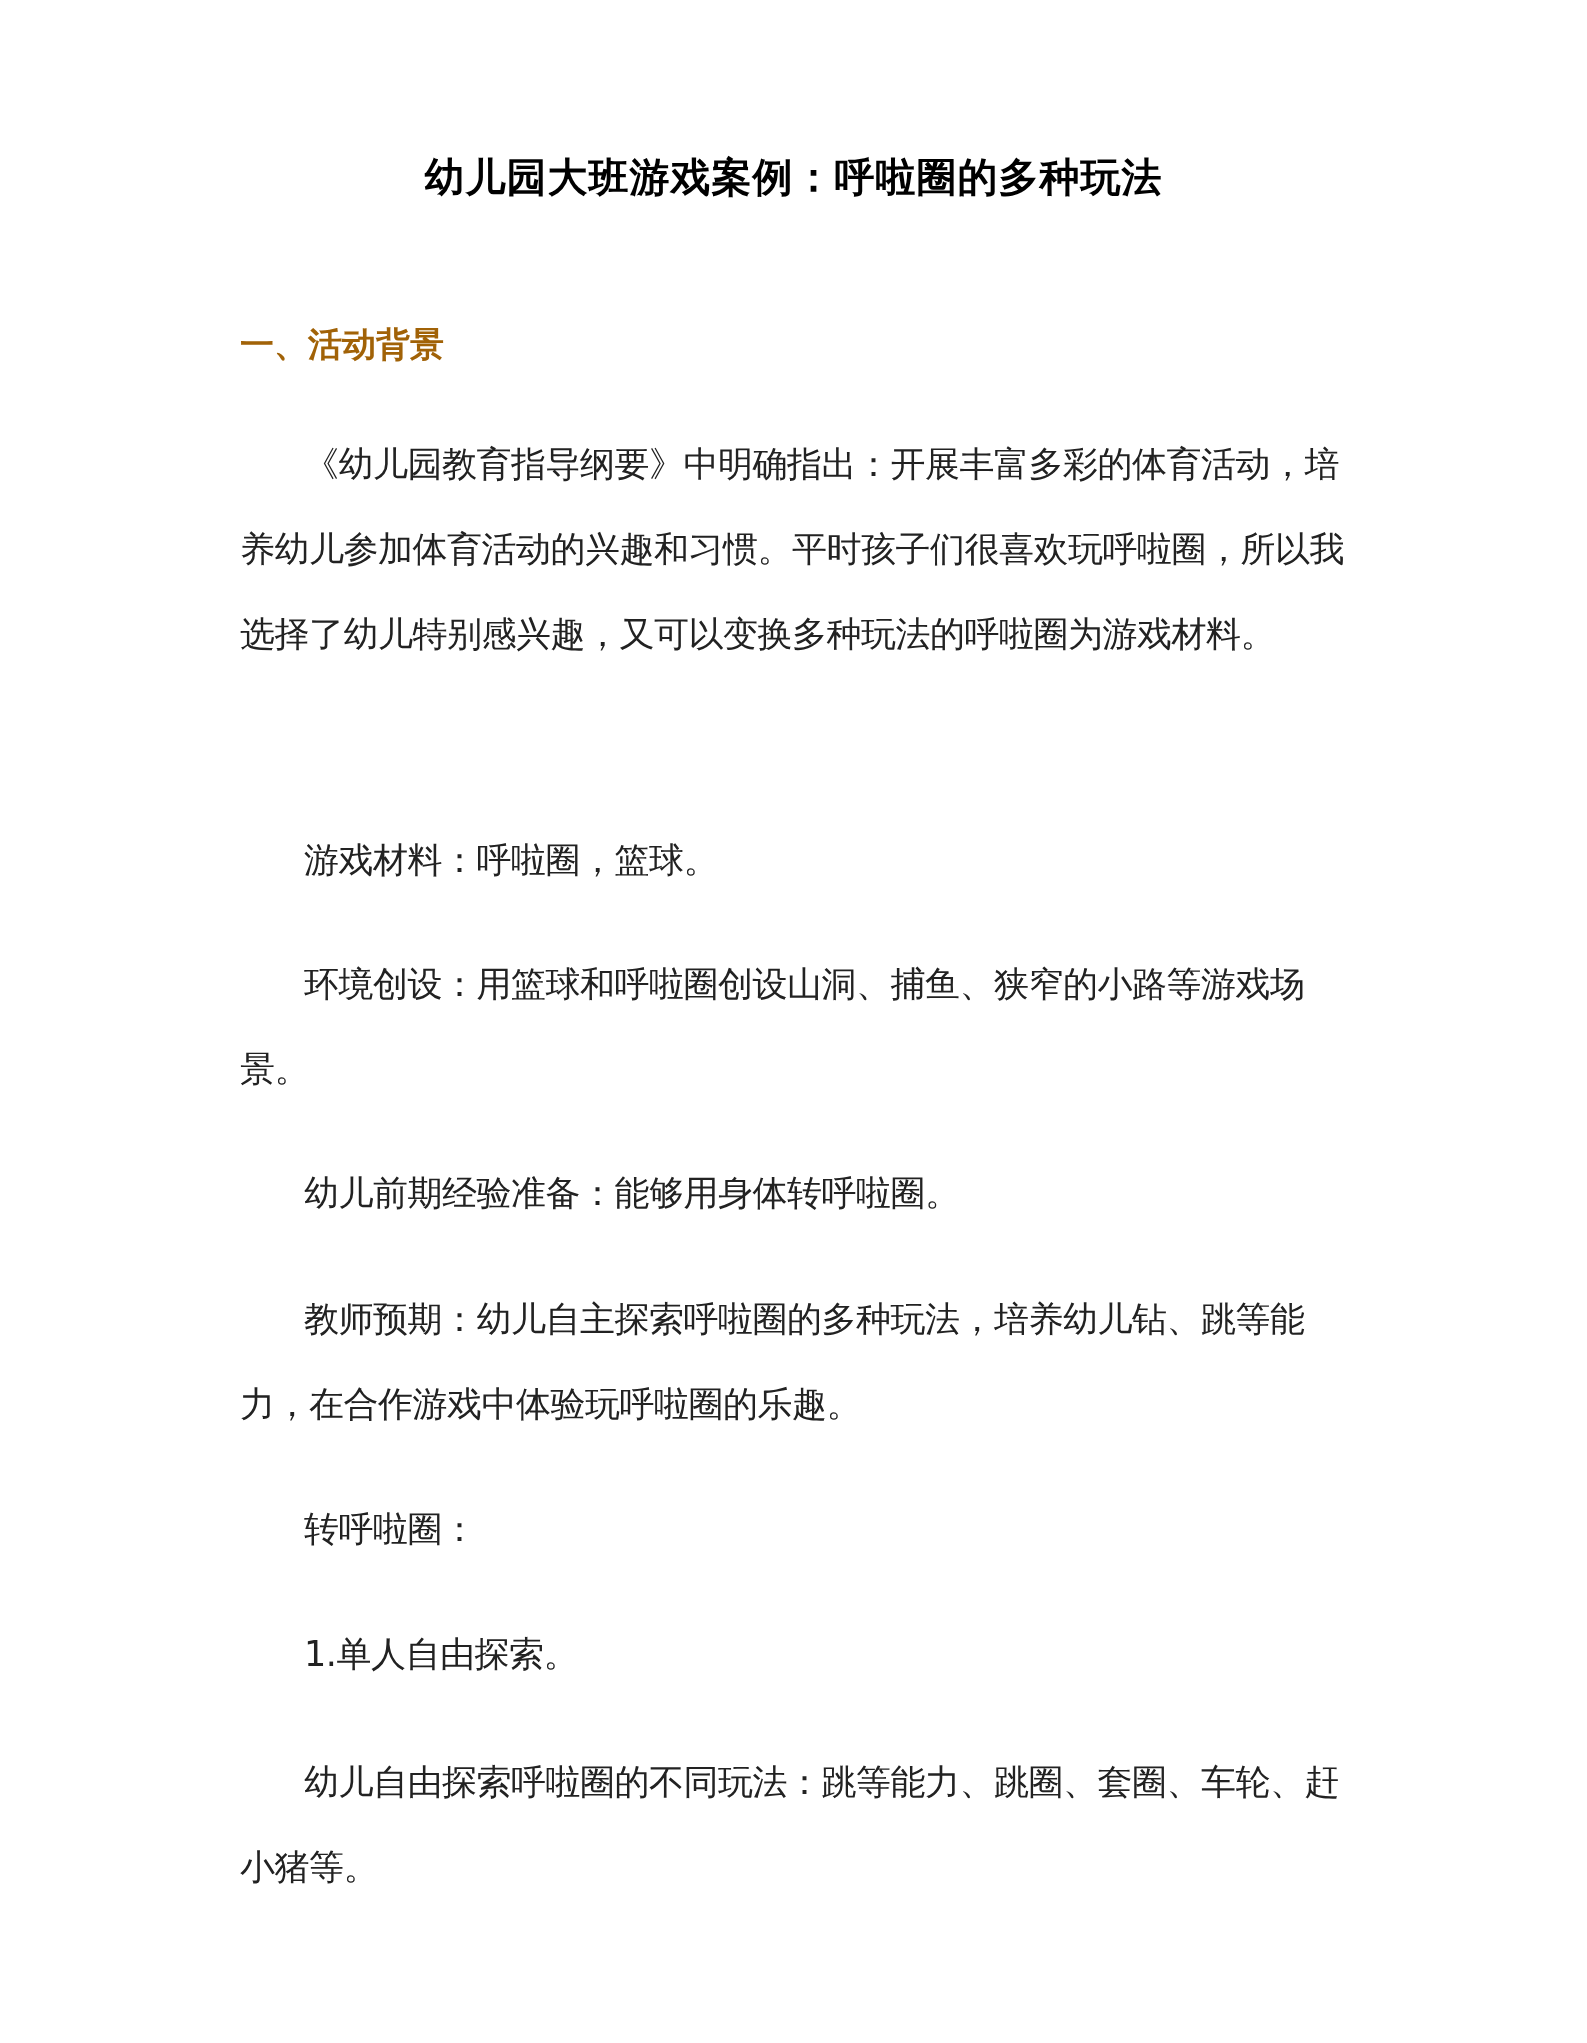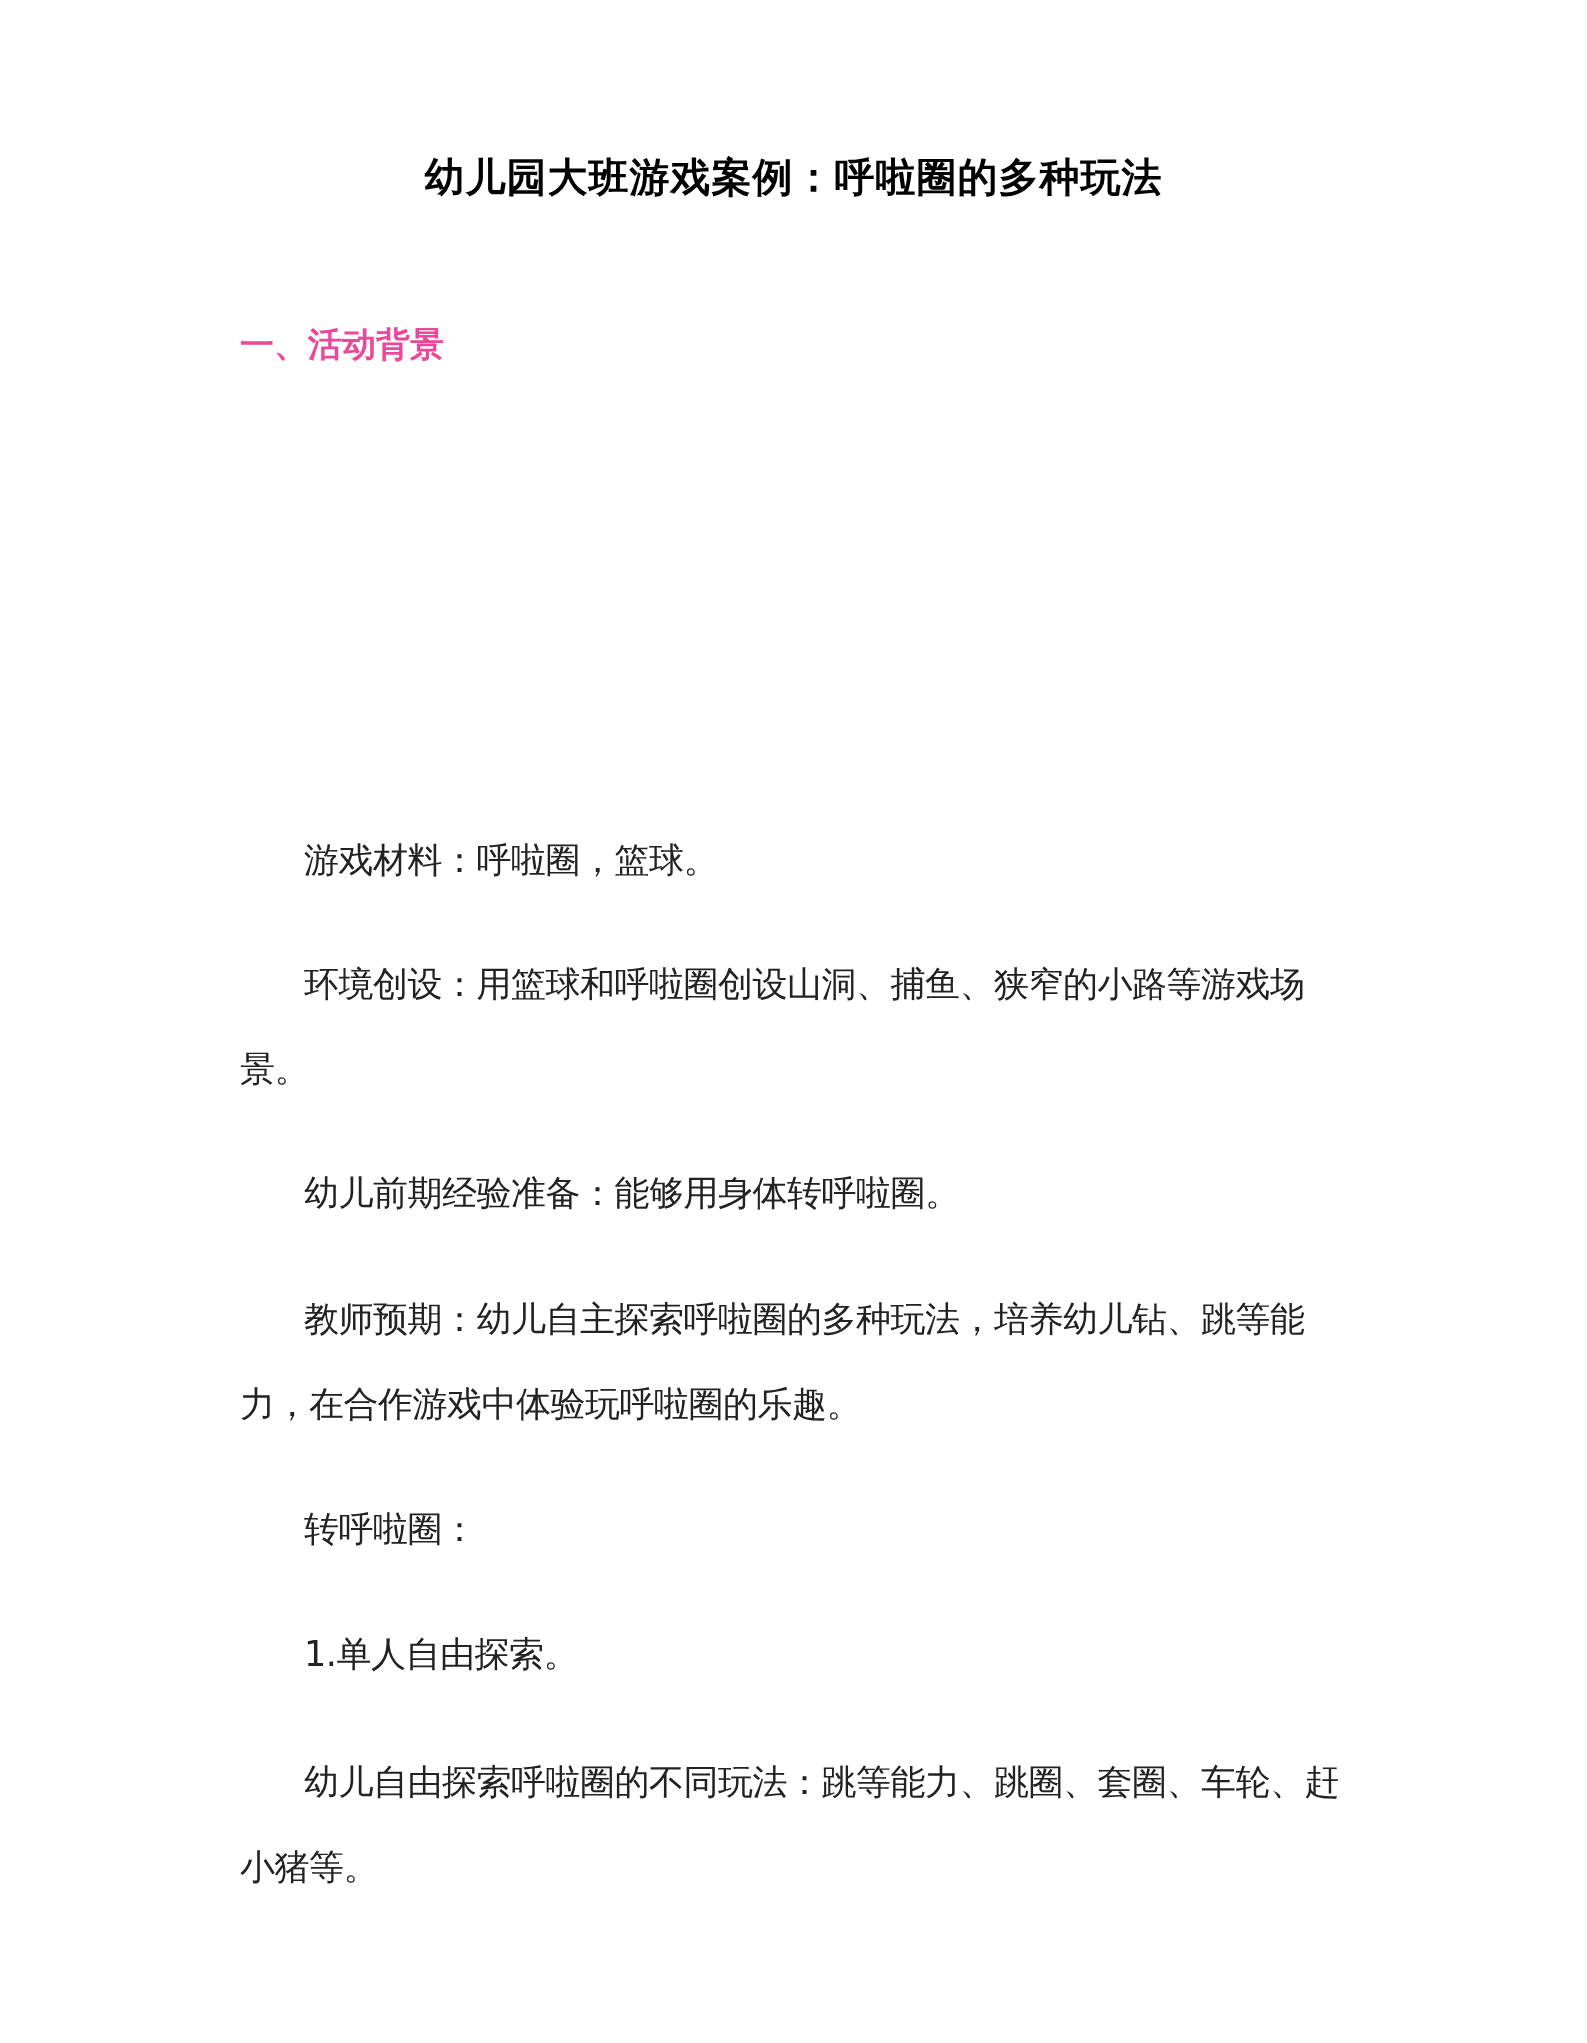--- a/index.html
+++ b/index.html
@@ -9,36 +9,37 @@
       color: #1a1a1a;
     }
     .page { position: absolute; left: 0; top: 0; width: 1587px; height: 2043px; }
     .title {
       position: absolute; left: 0; width: 1587px; top: 150px;
       text-align: center; font-size: 40px; font-weight: bold; letter-spacing: 1px;
       color: #000;
     }
     .h1 {
       position: absolute; left: 240px; top: 322px;
-      font-size: 34px; font-weight: bold; color: #ec4899;
+      font-size: 34px; font-weight: bold; color: #a16207;
     }
     .para {
       position: absolute; left: 240px; width: 1110px;
       font-size: 35px; line-height: 85px; color: #222;
       text-indent: 64px; letter-spacing: -0.5px;
     }
   </style>
 </head>
 <body>
 
 <div class="page">
   <div class="title">幼儿园大班游戏案例：呼啦圈的多种玩法</div>
 
   <div class="h1">一、活动背景</div>
 
+  <p class="para" style="top:422px;margin:0;">《幼儿园教育指导纲要》中明确指出：开展丰富多彩的体育活动，培养幼儿参加体育活动的兴趣和习惯。平时孩子们很喜欢玩呼啦圈，所以我选择了幼儿特别感兴趣，又可以变换多种玩法的呼啦圈为游戏材料。</p>
   <p class="para" style="top:942px;margin:0;">环境创设：用篮球和呼啦圈创设山洞、捕鱼、狭窄的小路等游戏场景。</p>
   <p class="para" style="top:818px;margin:0;">游戏材料：呼啦圈，篮球。</p>
   <p class="para" style="top:1277px;margin:0;">教师预期：幼儿自主探索呼啦圈的多种玩法，培养幼儿钻、跳等能力，在合作游戏中体验玩呼啦圈的乐趣。</p>
   <p class="para" style="top:1151px;margin:0;">幼儿前期经验准备：能够用身体转呼啦圈。</p>
   <p class="para" style="top:1487px;margin:0;">转呼啦圈：</p>
   <p class="para" style="top:1612px;margin:0;">1.单人自由探索。</p>
   <p class="para" style="top:1740px;margin:0;">幼儿自由探索呼啦圈的不同玩法：跳等能力、跳圈、套圈、车轮、赶小猪等。</p>
 </div>
 
 </body></html>

